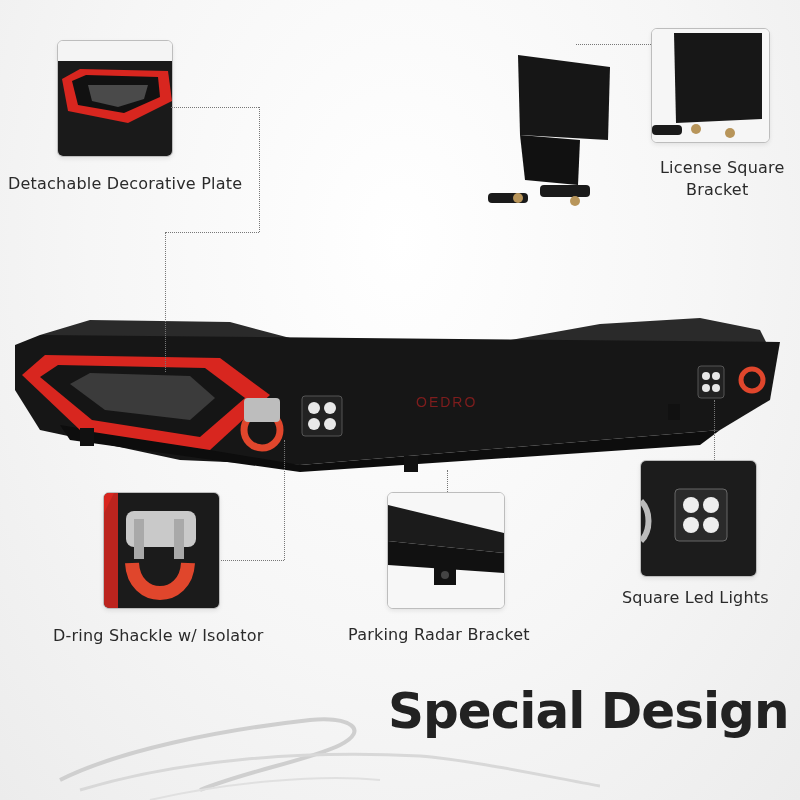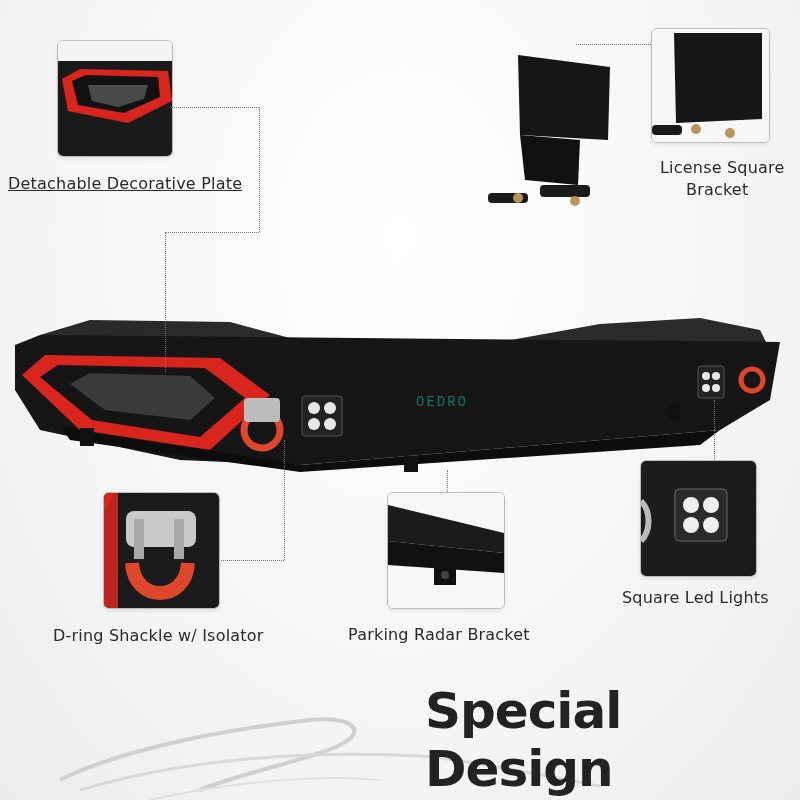--- a/index.html
+++ b/index.html
@@ -14,25 +14,25 @@
     position:absolute; background:#fff; border:1px solid #bdbdbd; border-radius:6px;
     box-shadow: 0 2px 4px rgba(0,0,0,0.08); overflow:hidden;
   }
   .label {
     position:absolute; font-size:16px; color:#2a2a2a; letter-spacing:0.2px; white-space:nowrap;
   }
   .dotted-h { position:absolute; border-top:1px dotted #777; height:0; }
   .dotted-v { position:absolute; border-left:1px dotted #777; width:0; }
   .title {
     position:absolute; left:388px; top:682px; font-size:50px; font-weight:bold;
-    color:#222; letter-spacing:-1px; font-family:"DejaVu Sans", sans-serif;margin-left:37px;
+    color:#222; letter-spacing:-1px; font-family:"DejaVu Sans", sans-serif;
   }
   .logo-text {
-    position:absolute; left:416px; top:394px; color:#0f766e; font-size:14px;
-    letter-spacing:2px; font-family:Liberation Mono, monospace;
+    position:absolute; left:416px; top:394px; color:#7f1d1d; font-size:14px;
+    letter-spacing:2px; font-family:Liberation Sans, sans-serif;
   }
 </style>
 </head>
 <body>
 
 <svg class="abs" style="left:0;top:690px" width="600" height="110" viewBox="0 0 600 110">
   <path d="M60 90 C120 60, 220 40, 310 30 C350 26, 370 40, 340 55 C310 70, 250 80, 200 100" fill="none" stroke="#cfcfcf" stroke-width="4"></path>
   <path d="M80 100 C180 70, 300 60, 420 66 C470 70, 540 85, 600 96" fill="none" stroke="#d8d8d8" stroke-width="3"></path>
   <path d="M150 110 C230 92, 320 84, 380 90" fill="none" stroke="#e0e0e0" stroke-width="2"></path>
 </svg>
@@ -75,21 +75,21 @@
 
 <div class="callout-box" style="left:57px;top:40px;width:114px;height:115px;">
   <svg width="114" height="115" viewBox="0 0 114 115">
     <rect width="114" height="115" fill="#f4f4f4"></rect>
     <polygon points="0,20 114,20 114,115 0,115" fill="#1a1a1a"></polygon>
     <polygon points="4,38 22,28 110,30 114,60 70,82 10,70" fill="#d8261f"></polygon>
     <polygon points="14,40 28,34 100,36 102,56 66,72 20,64" fill="#111"></polygon>
     <polygon points="30,44 90,44 86,58 60,66 34,60" fill="#4a4a4a"></polygon>
   </svg>
 </div>
-<div class="label" style="left:8px;top:174px;text-decoration:underline;">Detachable Decorative Plate</div>
+<div class="label" style="left:8px;top:174px;">Detachable Decorative Plate</div>
 <div class="dotted-h" style="left:171px;top:107px;width:88px;"></div>
 <div class="dotted-v" style="left:259px;top:107px;height:125px;"></div>
 <div class="dotted-h" style="left:165px;top:232px;width:94px;"></div>
 <div class="dotted-v" style="left:165px;top:232px;height:140px;"></div>
 
 <svg class="abs" style="left:480px;top:45px" width="150" height="180" viewBox="0 0 150 180">
   <polygon points="38,10 130,22 128,95 40,90" fill="#161616"></polygon>
   <polygon points="40,90 100,95 98,140 45,135" fill="#111"></polygon>
   <rect x="8" y="148" width="40" height="10" rx="4" fill="#1a1a1a"></rect>
   <rect x="60" y="140" width="50" height="12" rx="4" fill="#1a1a1a"></rect>

